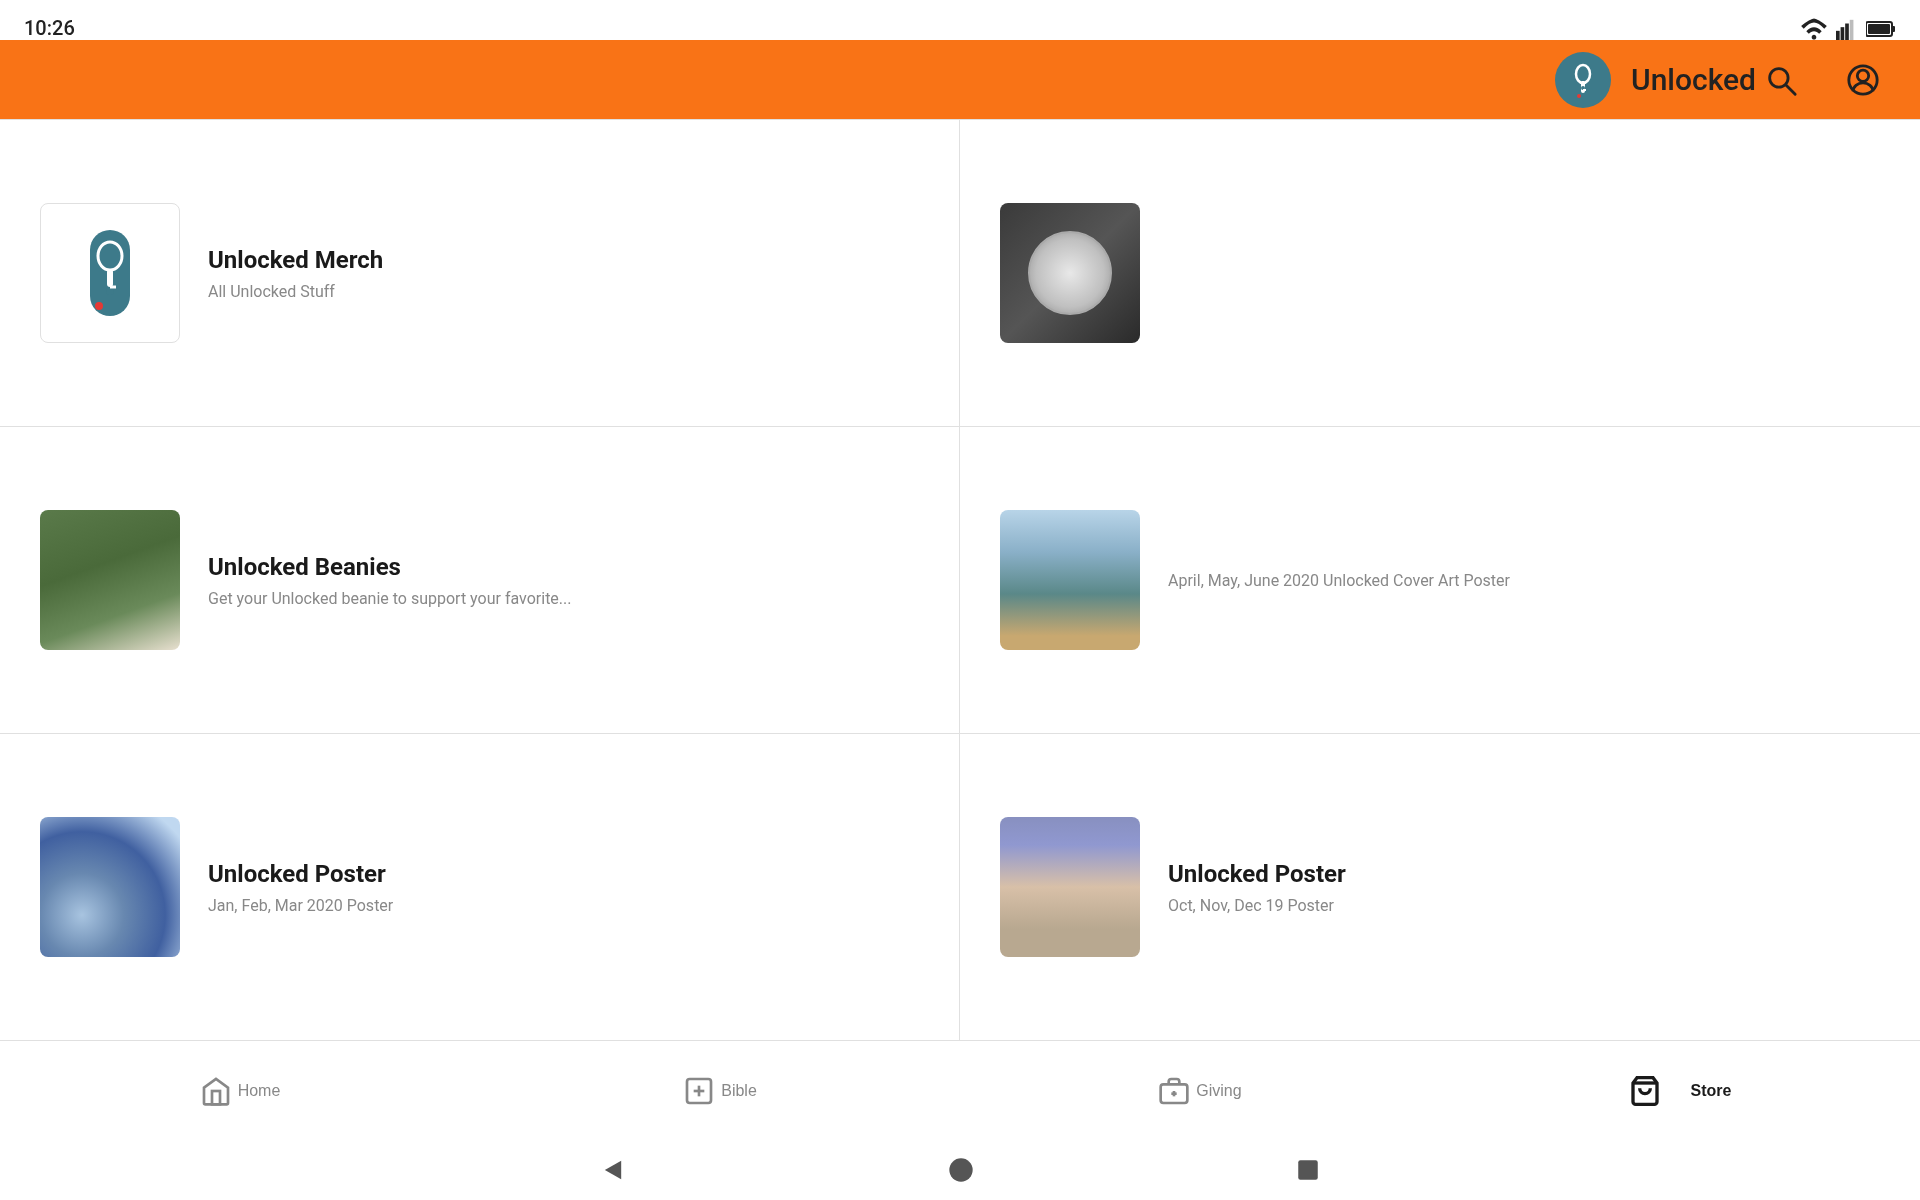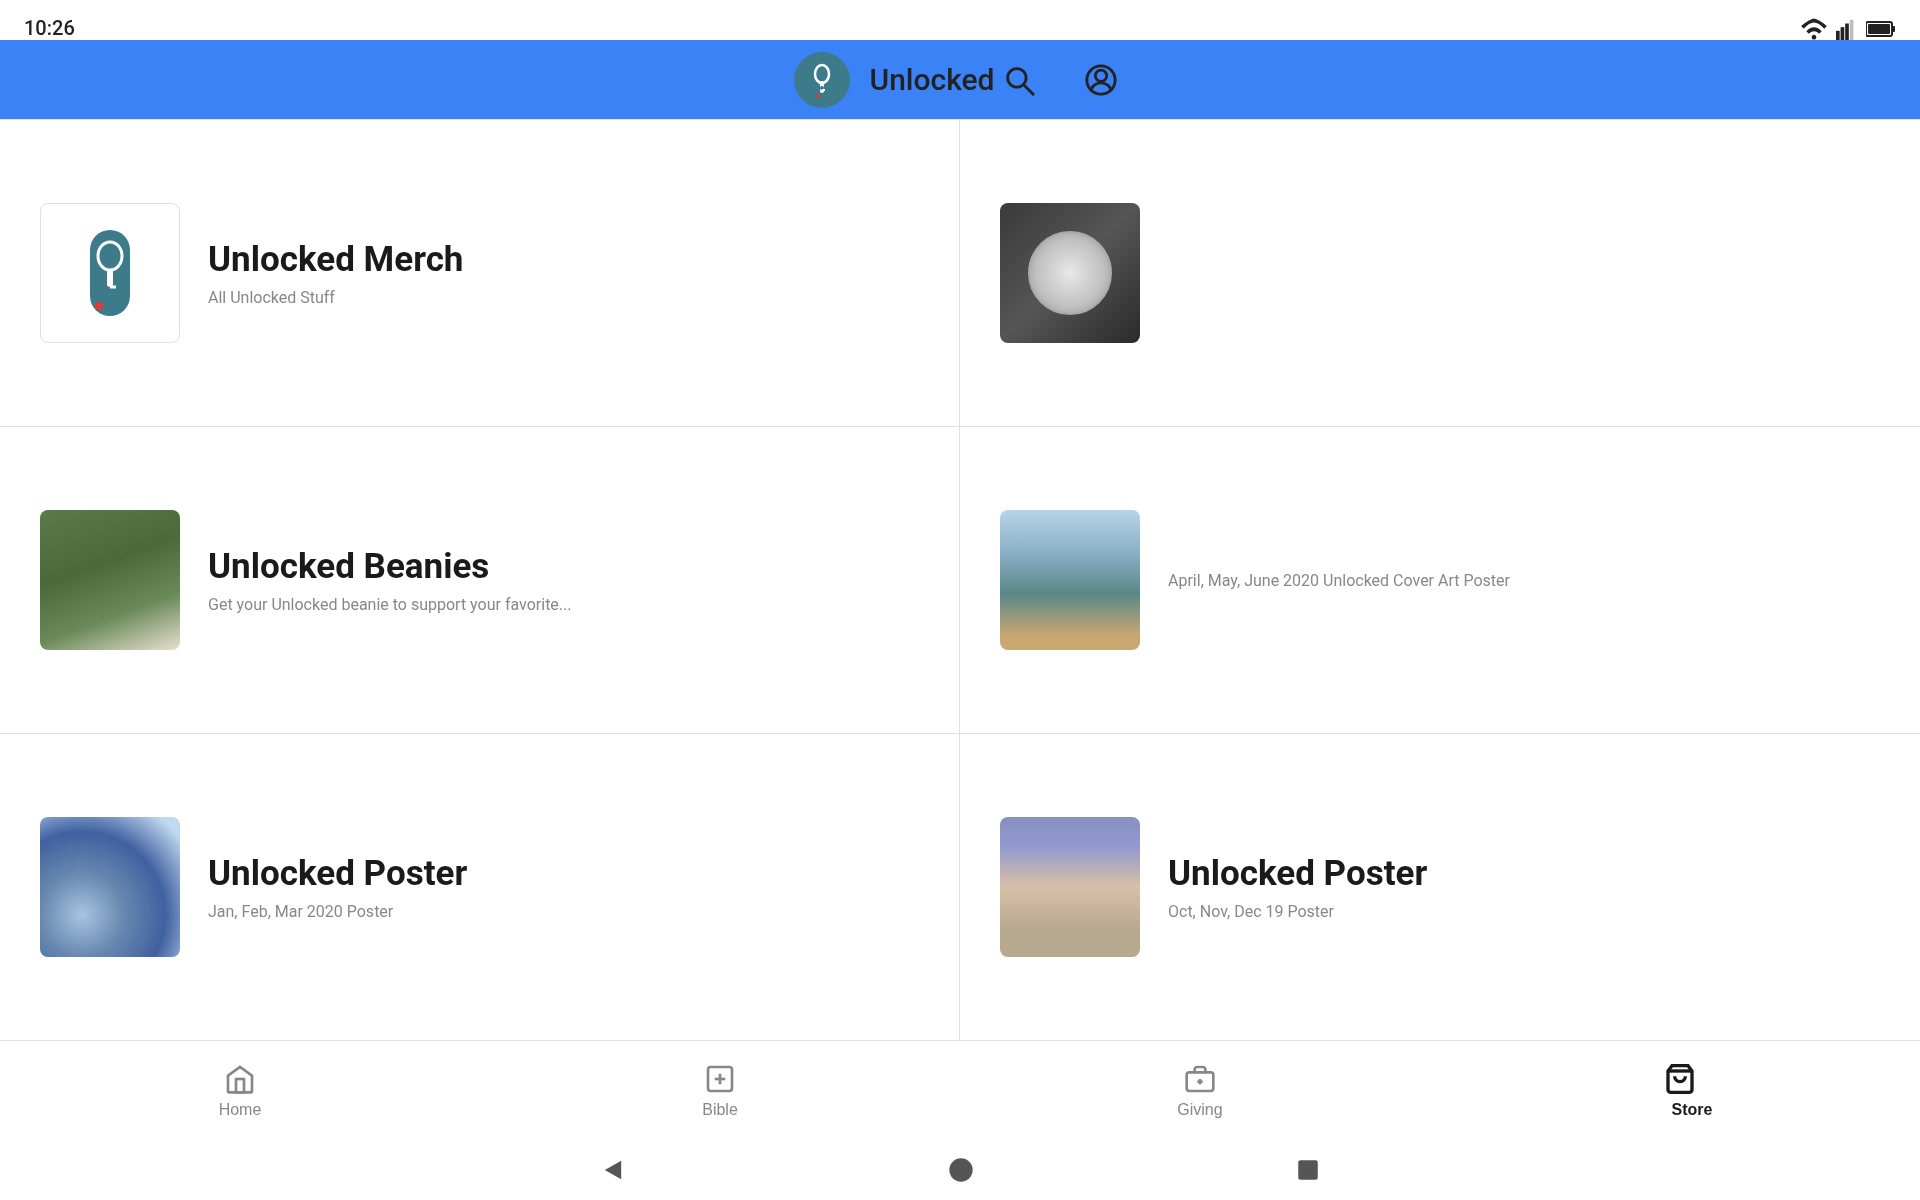--- a/index.html
+++ b/index.html
@@ -32,25 +32,25 @@
       display: flex;
       align-items: center;
       gap: 8px;
     }
     .status-icons svg {
       fill: #222;
     }
 
     
     .app-bar {
-      background: #3b82f6;
+      background: #f97316;
       height: 80px;
       display: flex;
       align-items: center;
-      justify-content: center;
+      justify-content: flex-end;
       padding: 0 32px;
       flex-shrink: 0;
       border-bottom: 1px solid #e0e0e0;
     }
     .app-bar-left {
       display: flex;
       align-items: center;
       gap: 20px;
     }
     .app-logo {
@@ -135,21 +135,21 @@
       height: 100px;
       display: flex;
       align-items: center;
       justify-content: center;
     }
 
     .item-text {
       flex: 1;
     }
     .item-title {
-      font-size: 35px;
+      font-size: 24px;
       font-weight: 700;
       color: #1a1a1a;
       margin-bottom: 8px;
     }
     .item-subtitle {
       font-size: 16px;
       color: #888;
     }
 
     
@@ -157,21 +157,21 @@
       background: #fff;
       height: 100px;
       display: flex;
       align-items: center;
       border-top: 1px solid #e0e0e0;
       flex-shrink: 0;
     }
     .nav-item {
       flex: 1;
       display: flex;
-      flex-direction: column;
+      flex-direction: row;
       align-items: center;
       justify-content: center;
       gap: 6px;
       cursor: pointer;
       padding: 10px 0;
       background: none;
       border: none;
     }
     .nav-label {
       font-size: 16px;

